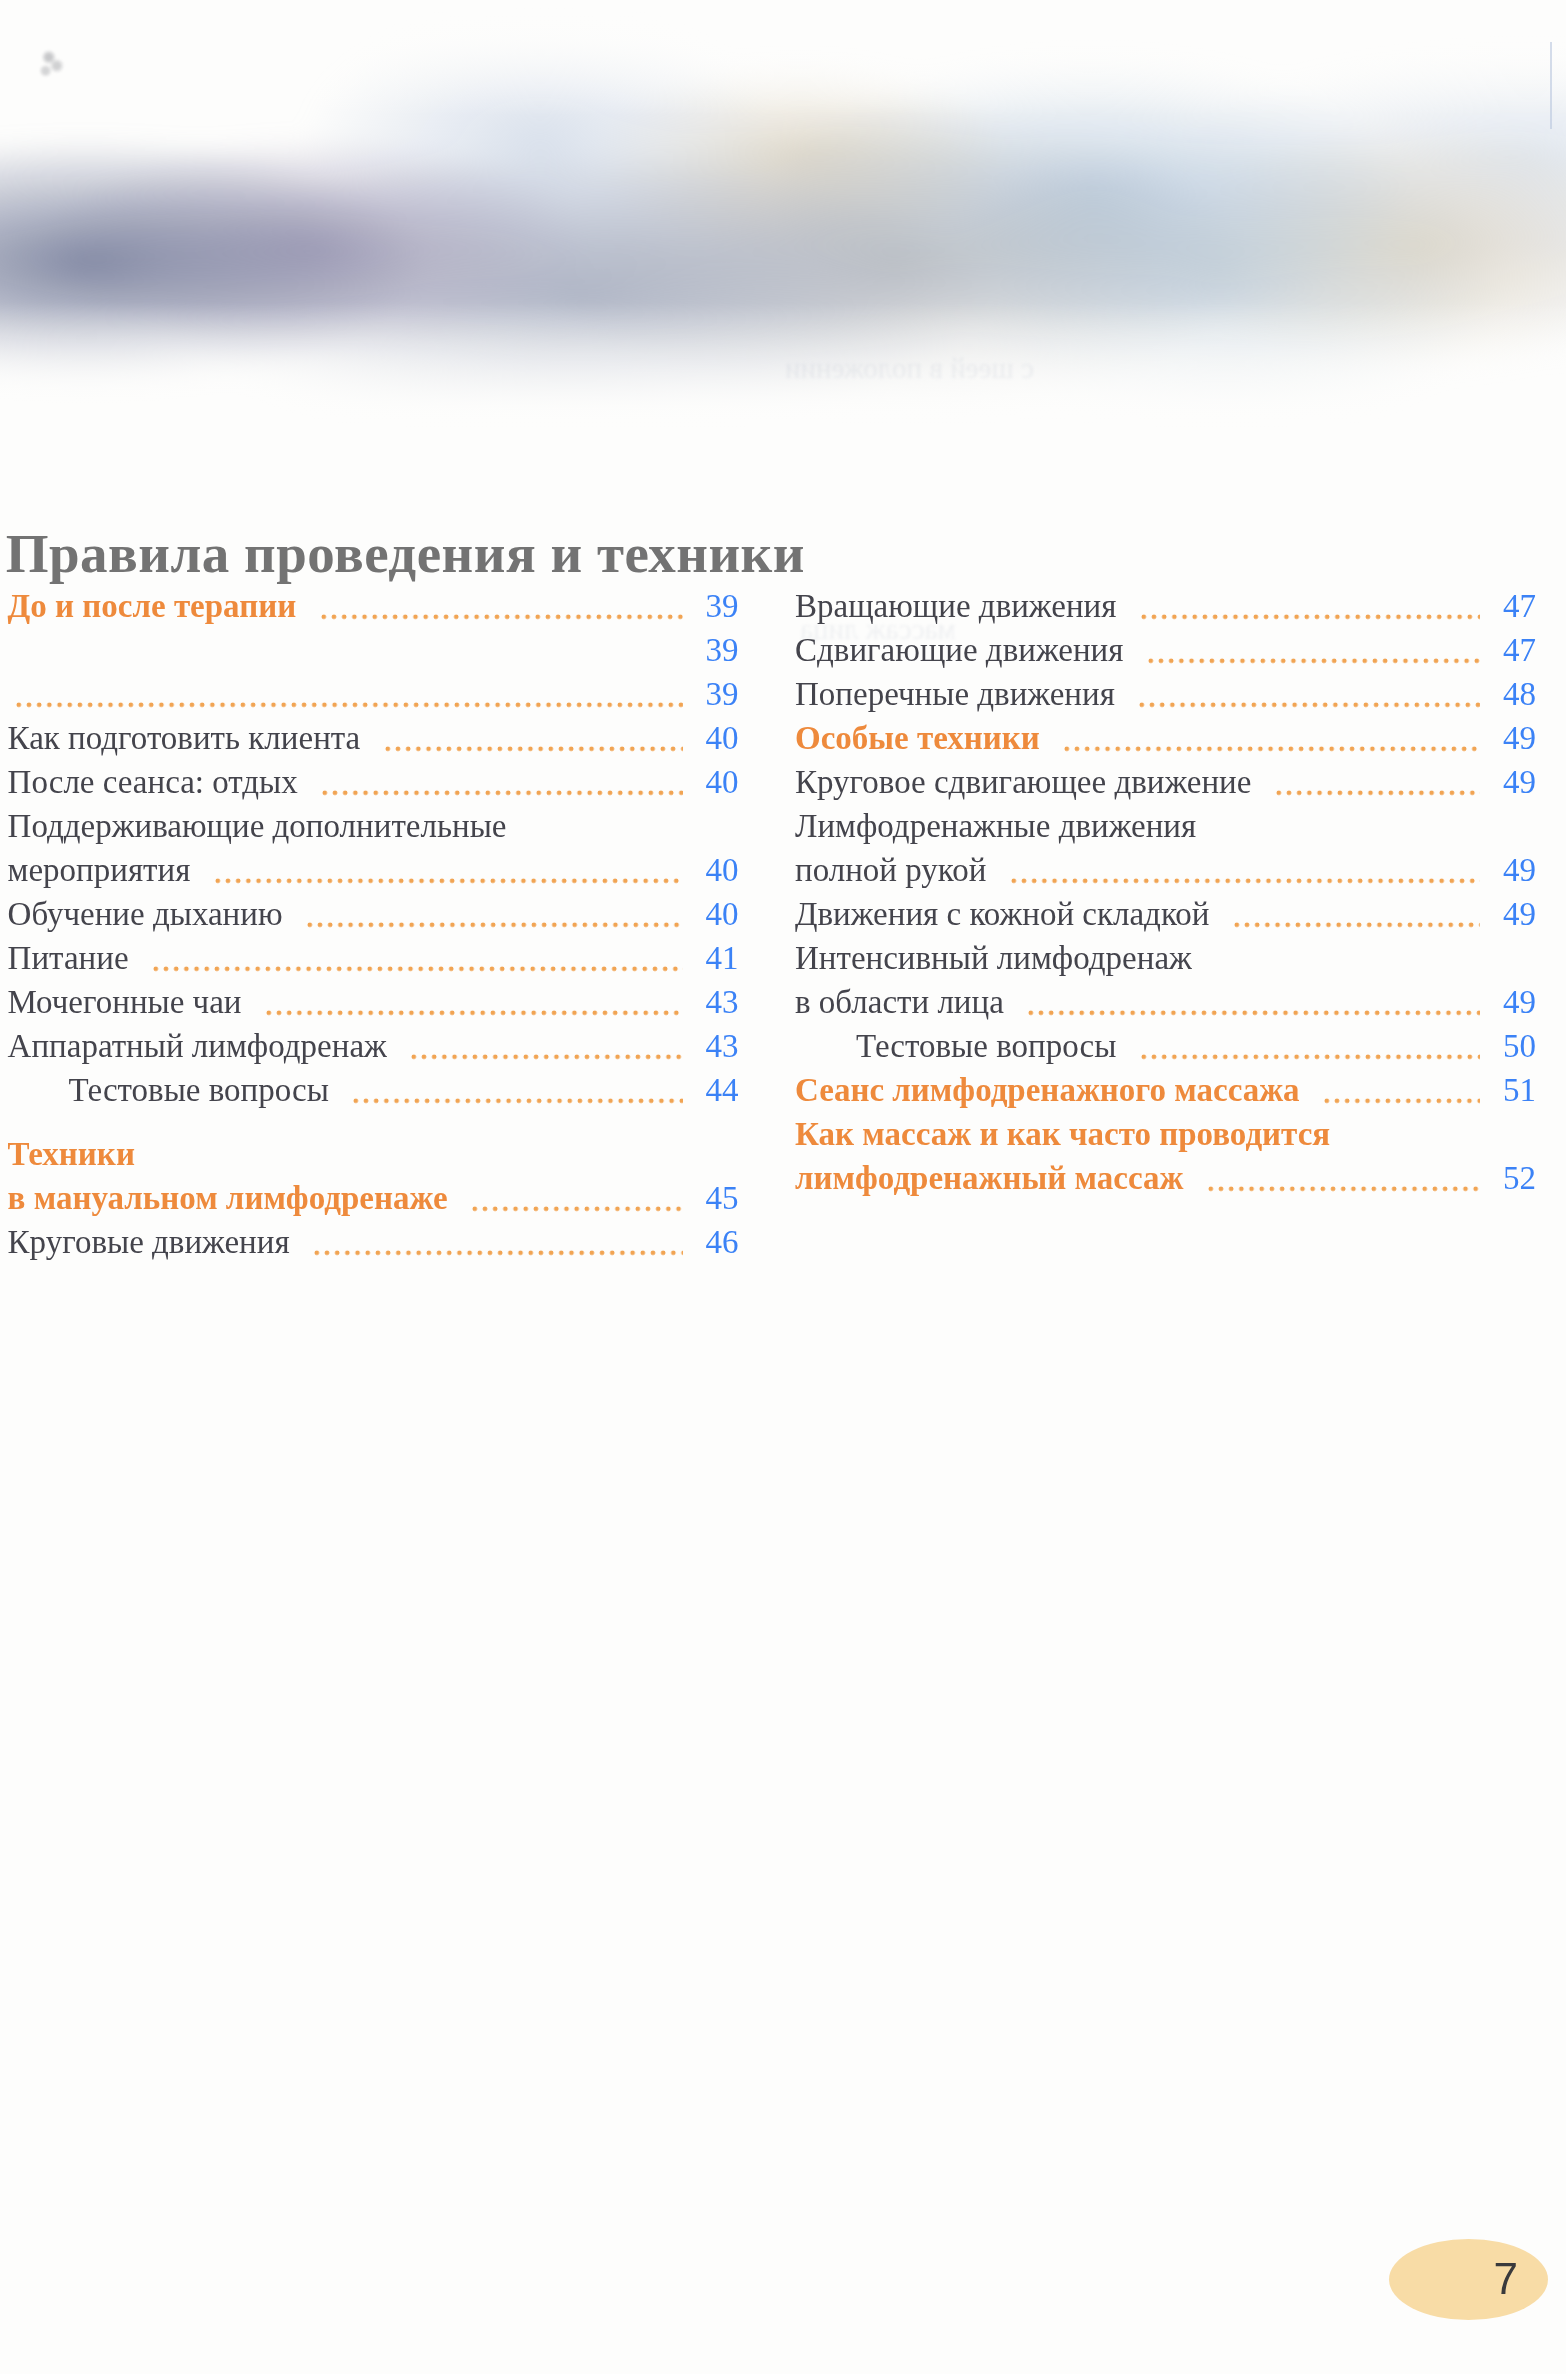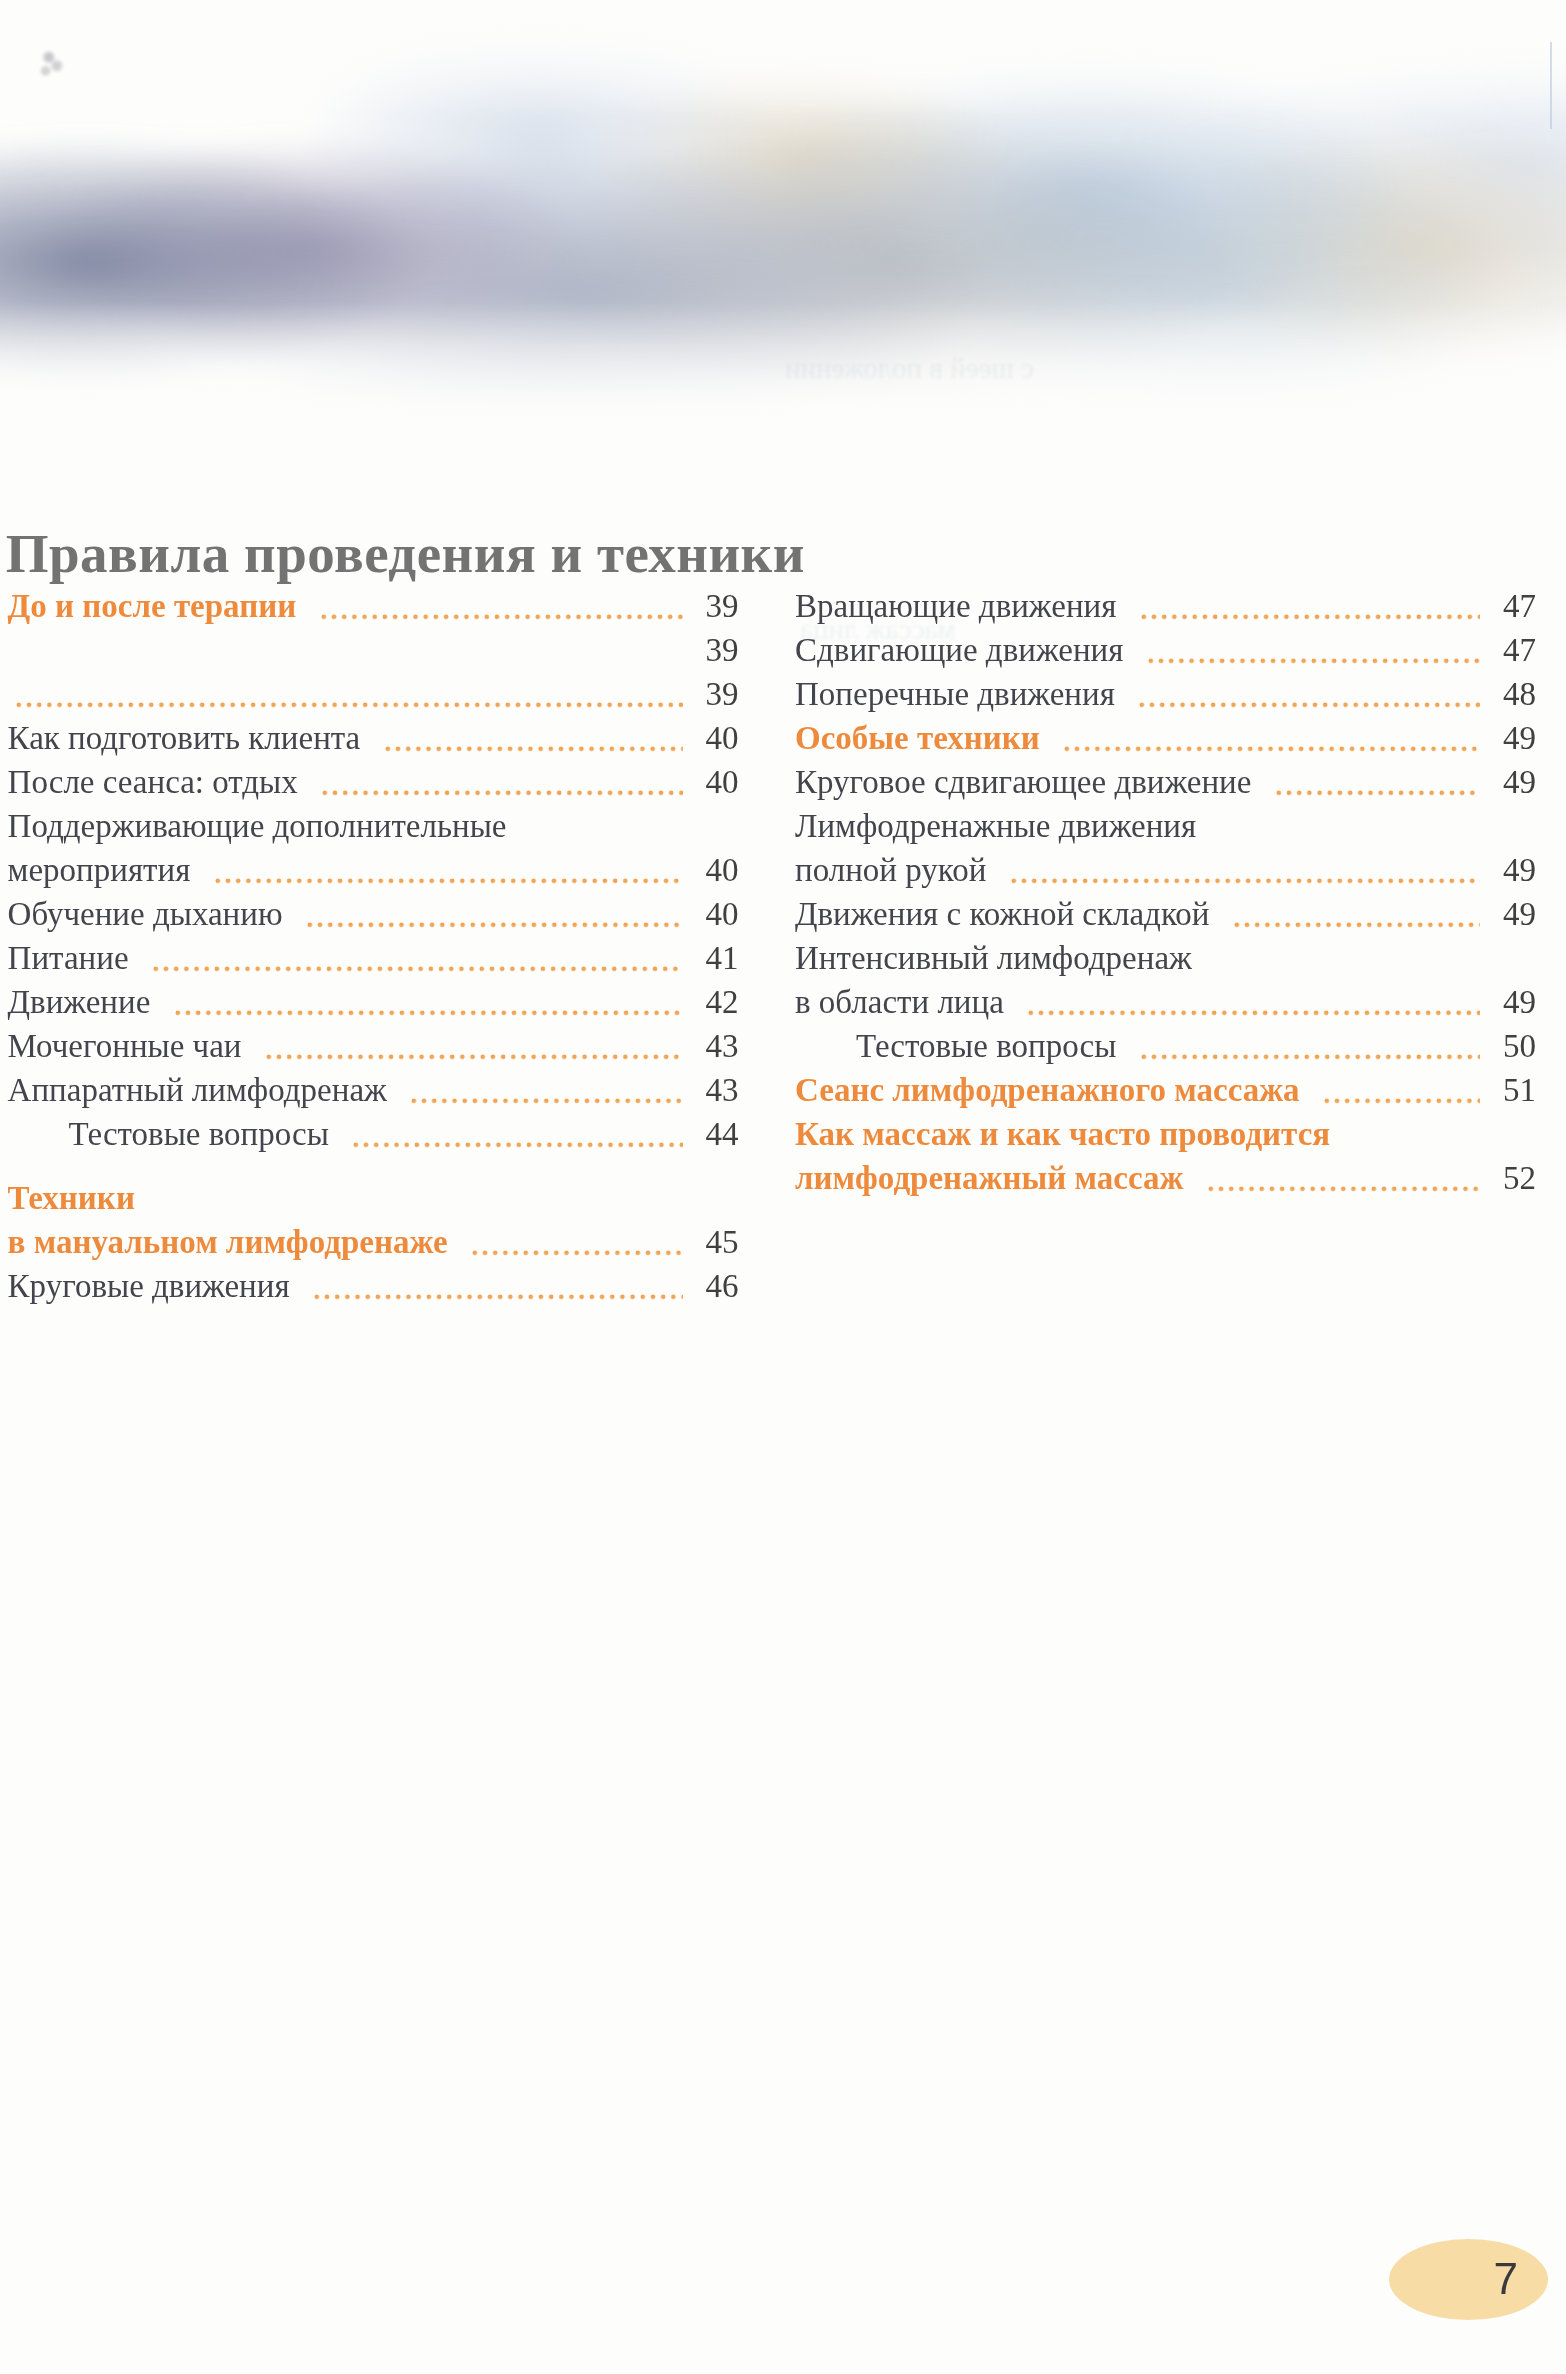--- a/index.html
+++ b/index.html
@@ -61,21 +61,21 @@
   .toc-row.gap{margin-top:20px;}
   .toc-row.indent{padding-left:61px;}
   .toc-heading .label{color:#ee8a3c;font-weight:700;}
   .label{flex:0 0 auto;}
   .leader{
     flex:1 1 auto;align-self:flex-end;height:7.6px;margin:0 4.7px 7.6px 8.5px;min-width:13.2px;
     background-image:radial-gradient(circle at 2.8px 3.8px, #f1a453 2px, rgba(241,164,83,0) 2.6px);
     background-size:10.2px 7.6px;background-repeat:repeat-x;
   }
   .spacer{flex:1 1 auto;}
-  .num{flex:0 0 auto;color:#404040;margin-left:1.9px;}
+  .num{flex:0 0 auto;color:#3b82f6;margin-left:1.9px;}
   
   .page-oval{
     position:absolute;left:1389px;top:2239px;width:159px;height:81px;
     background:#f8dca6;border-radius:50%;
   }
   .page-oval .pnum{
     position:absolute;right:30px;top:50%;transform:translateY(-52%);
     font-family:"Liberation Sans", sans-serif;
     font-size:44px;color:#3a3a3c;
   }
@@ -129,25 +129,20 @@
       <span class="label">Обучение дыханию</span>
       <span class="leader"></span>
       <span class="num">40</span>
     </div>
     <div class="toc-row">
       <span class="label">Питание</span>
       <span class="leader"></span>
       <span class="num">41</span>
     </div>
     <div class="toc-row">
-      <span class="label">Движение</span>
-      <span class="leader"></span>
-      <span class="num">42</span>
-    </div>
-    <div class="toc-row">
       <span class="label">Мочегонные чаи</span>
       <span class="leader"></span>
       <span class="num">43</span>
     </div>
     <div class="toc-row">
       <span class="label">Аппаратный лимфодренаж</span>
       <span class="leader"></span>
       <span class="num">43</span>
     </div>
     <div class="toc-row indent">

